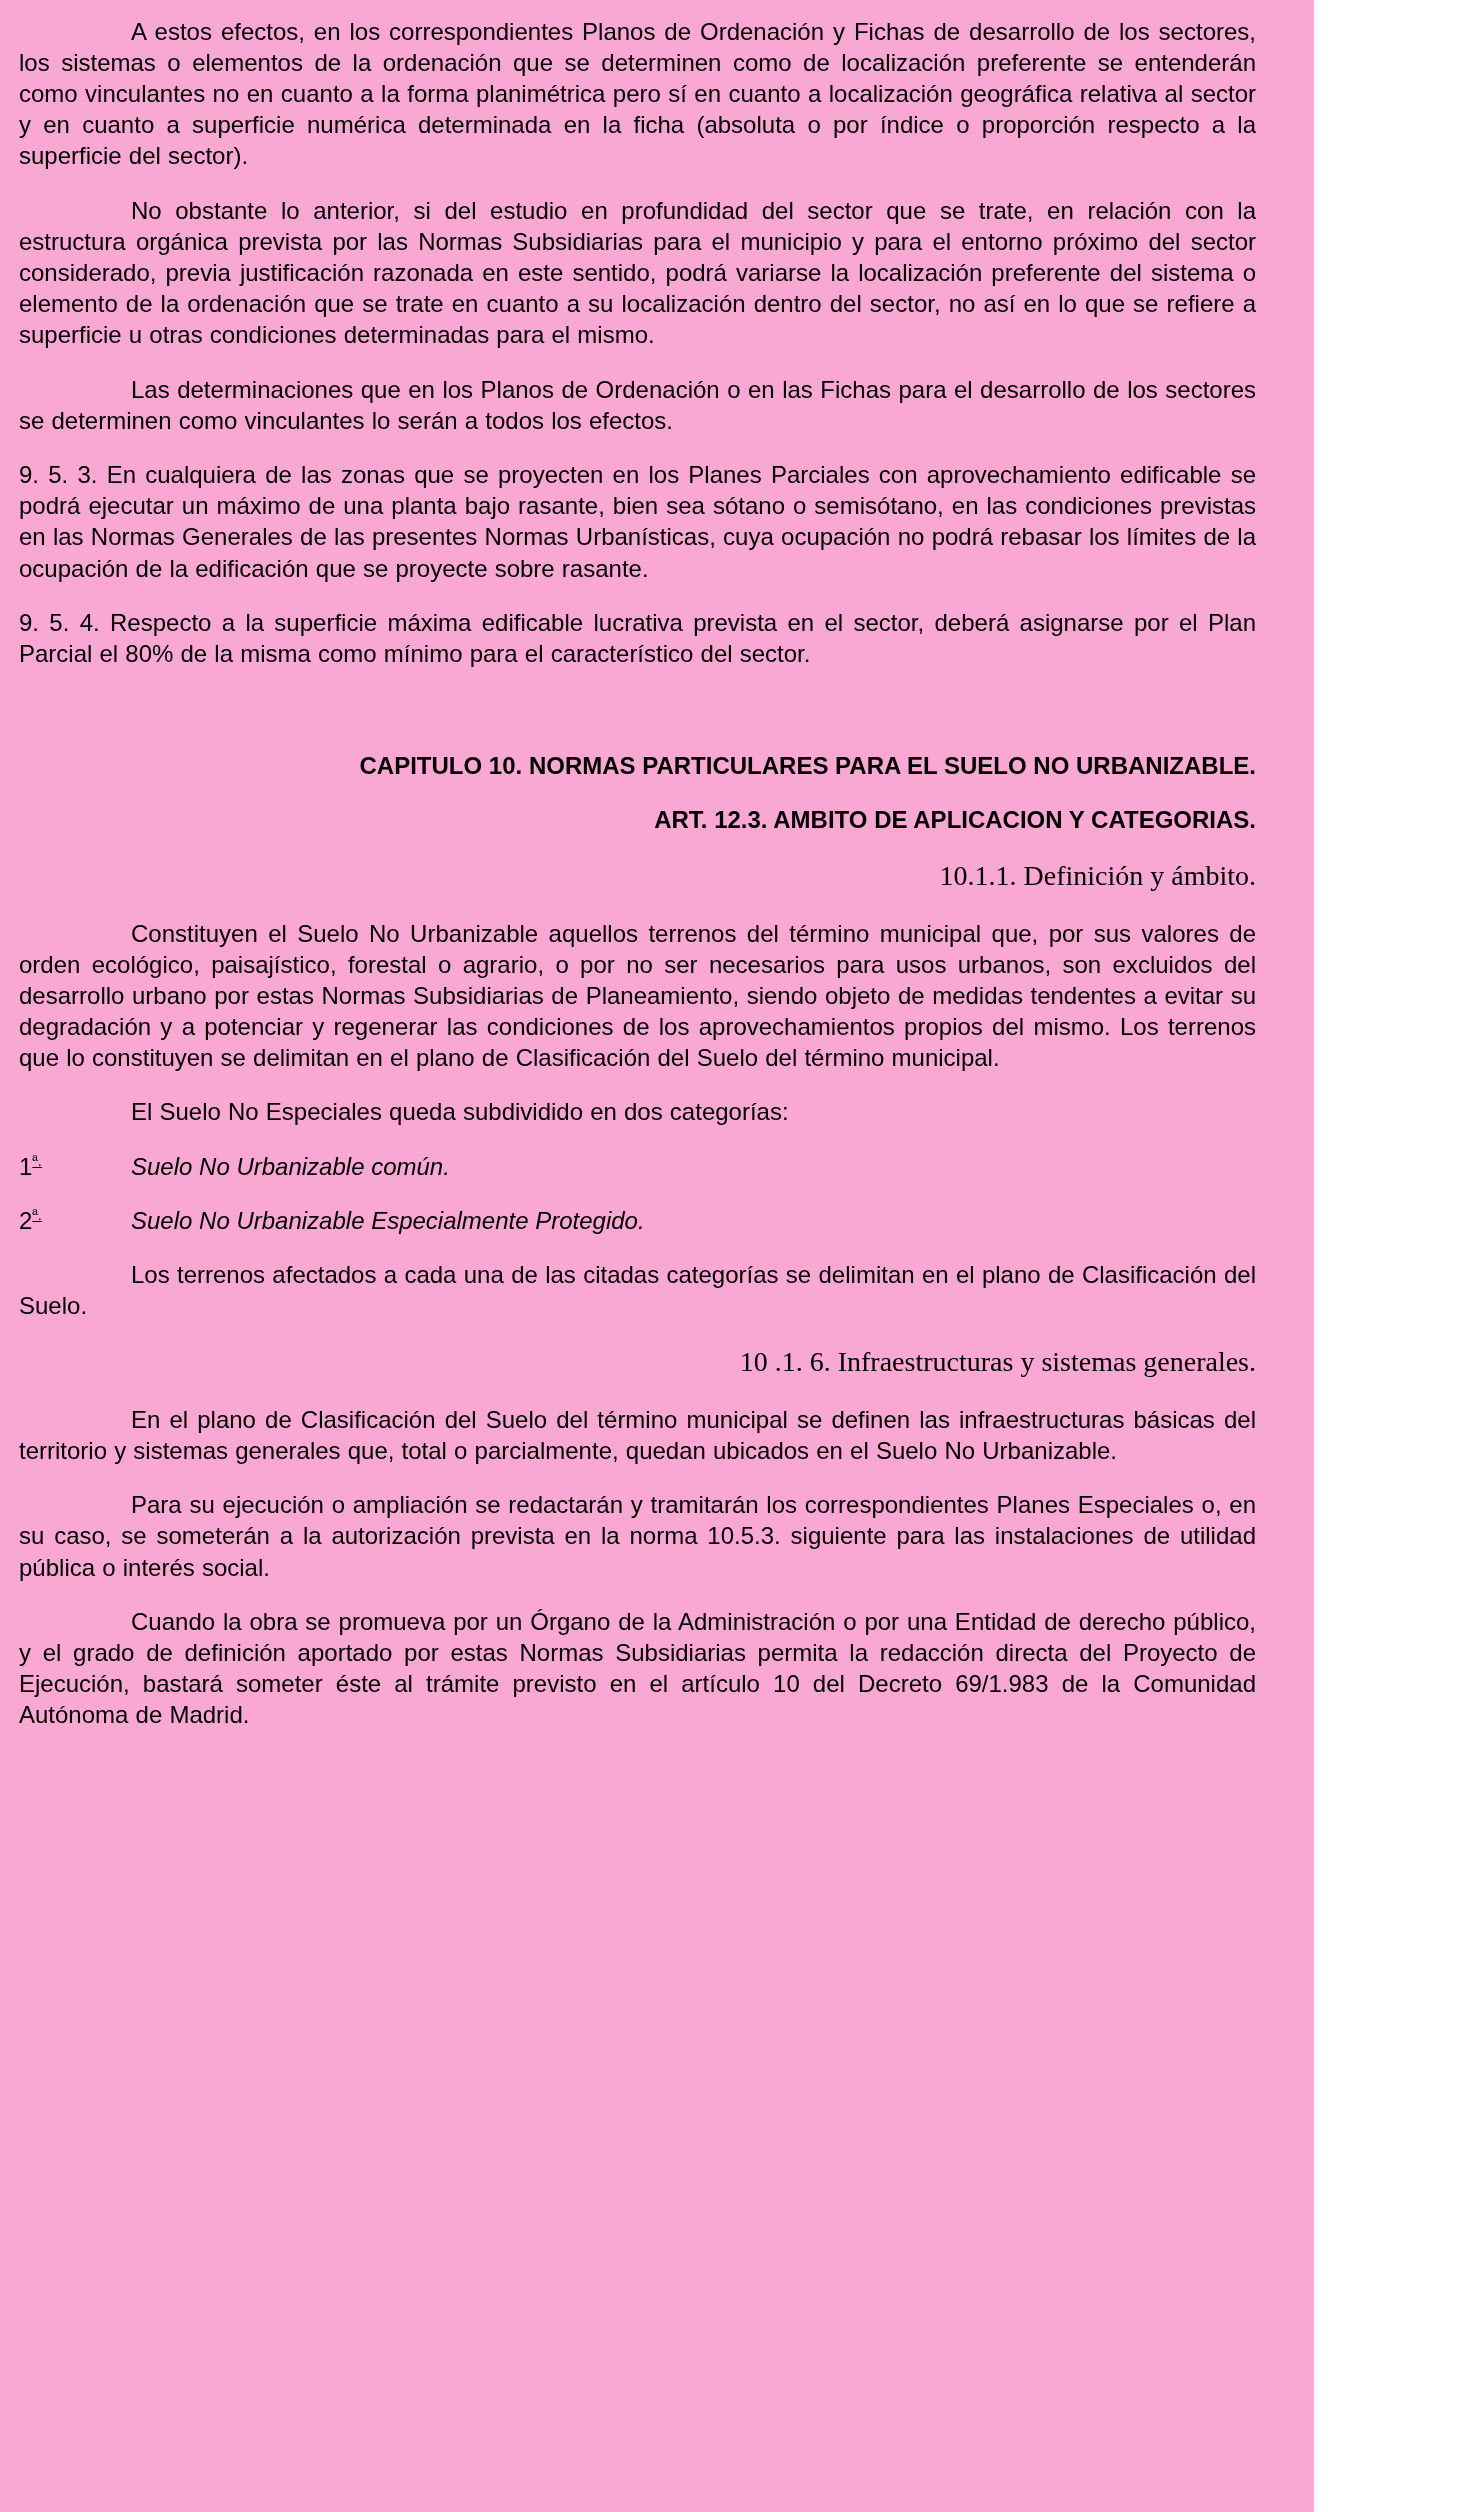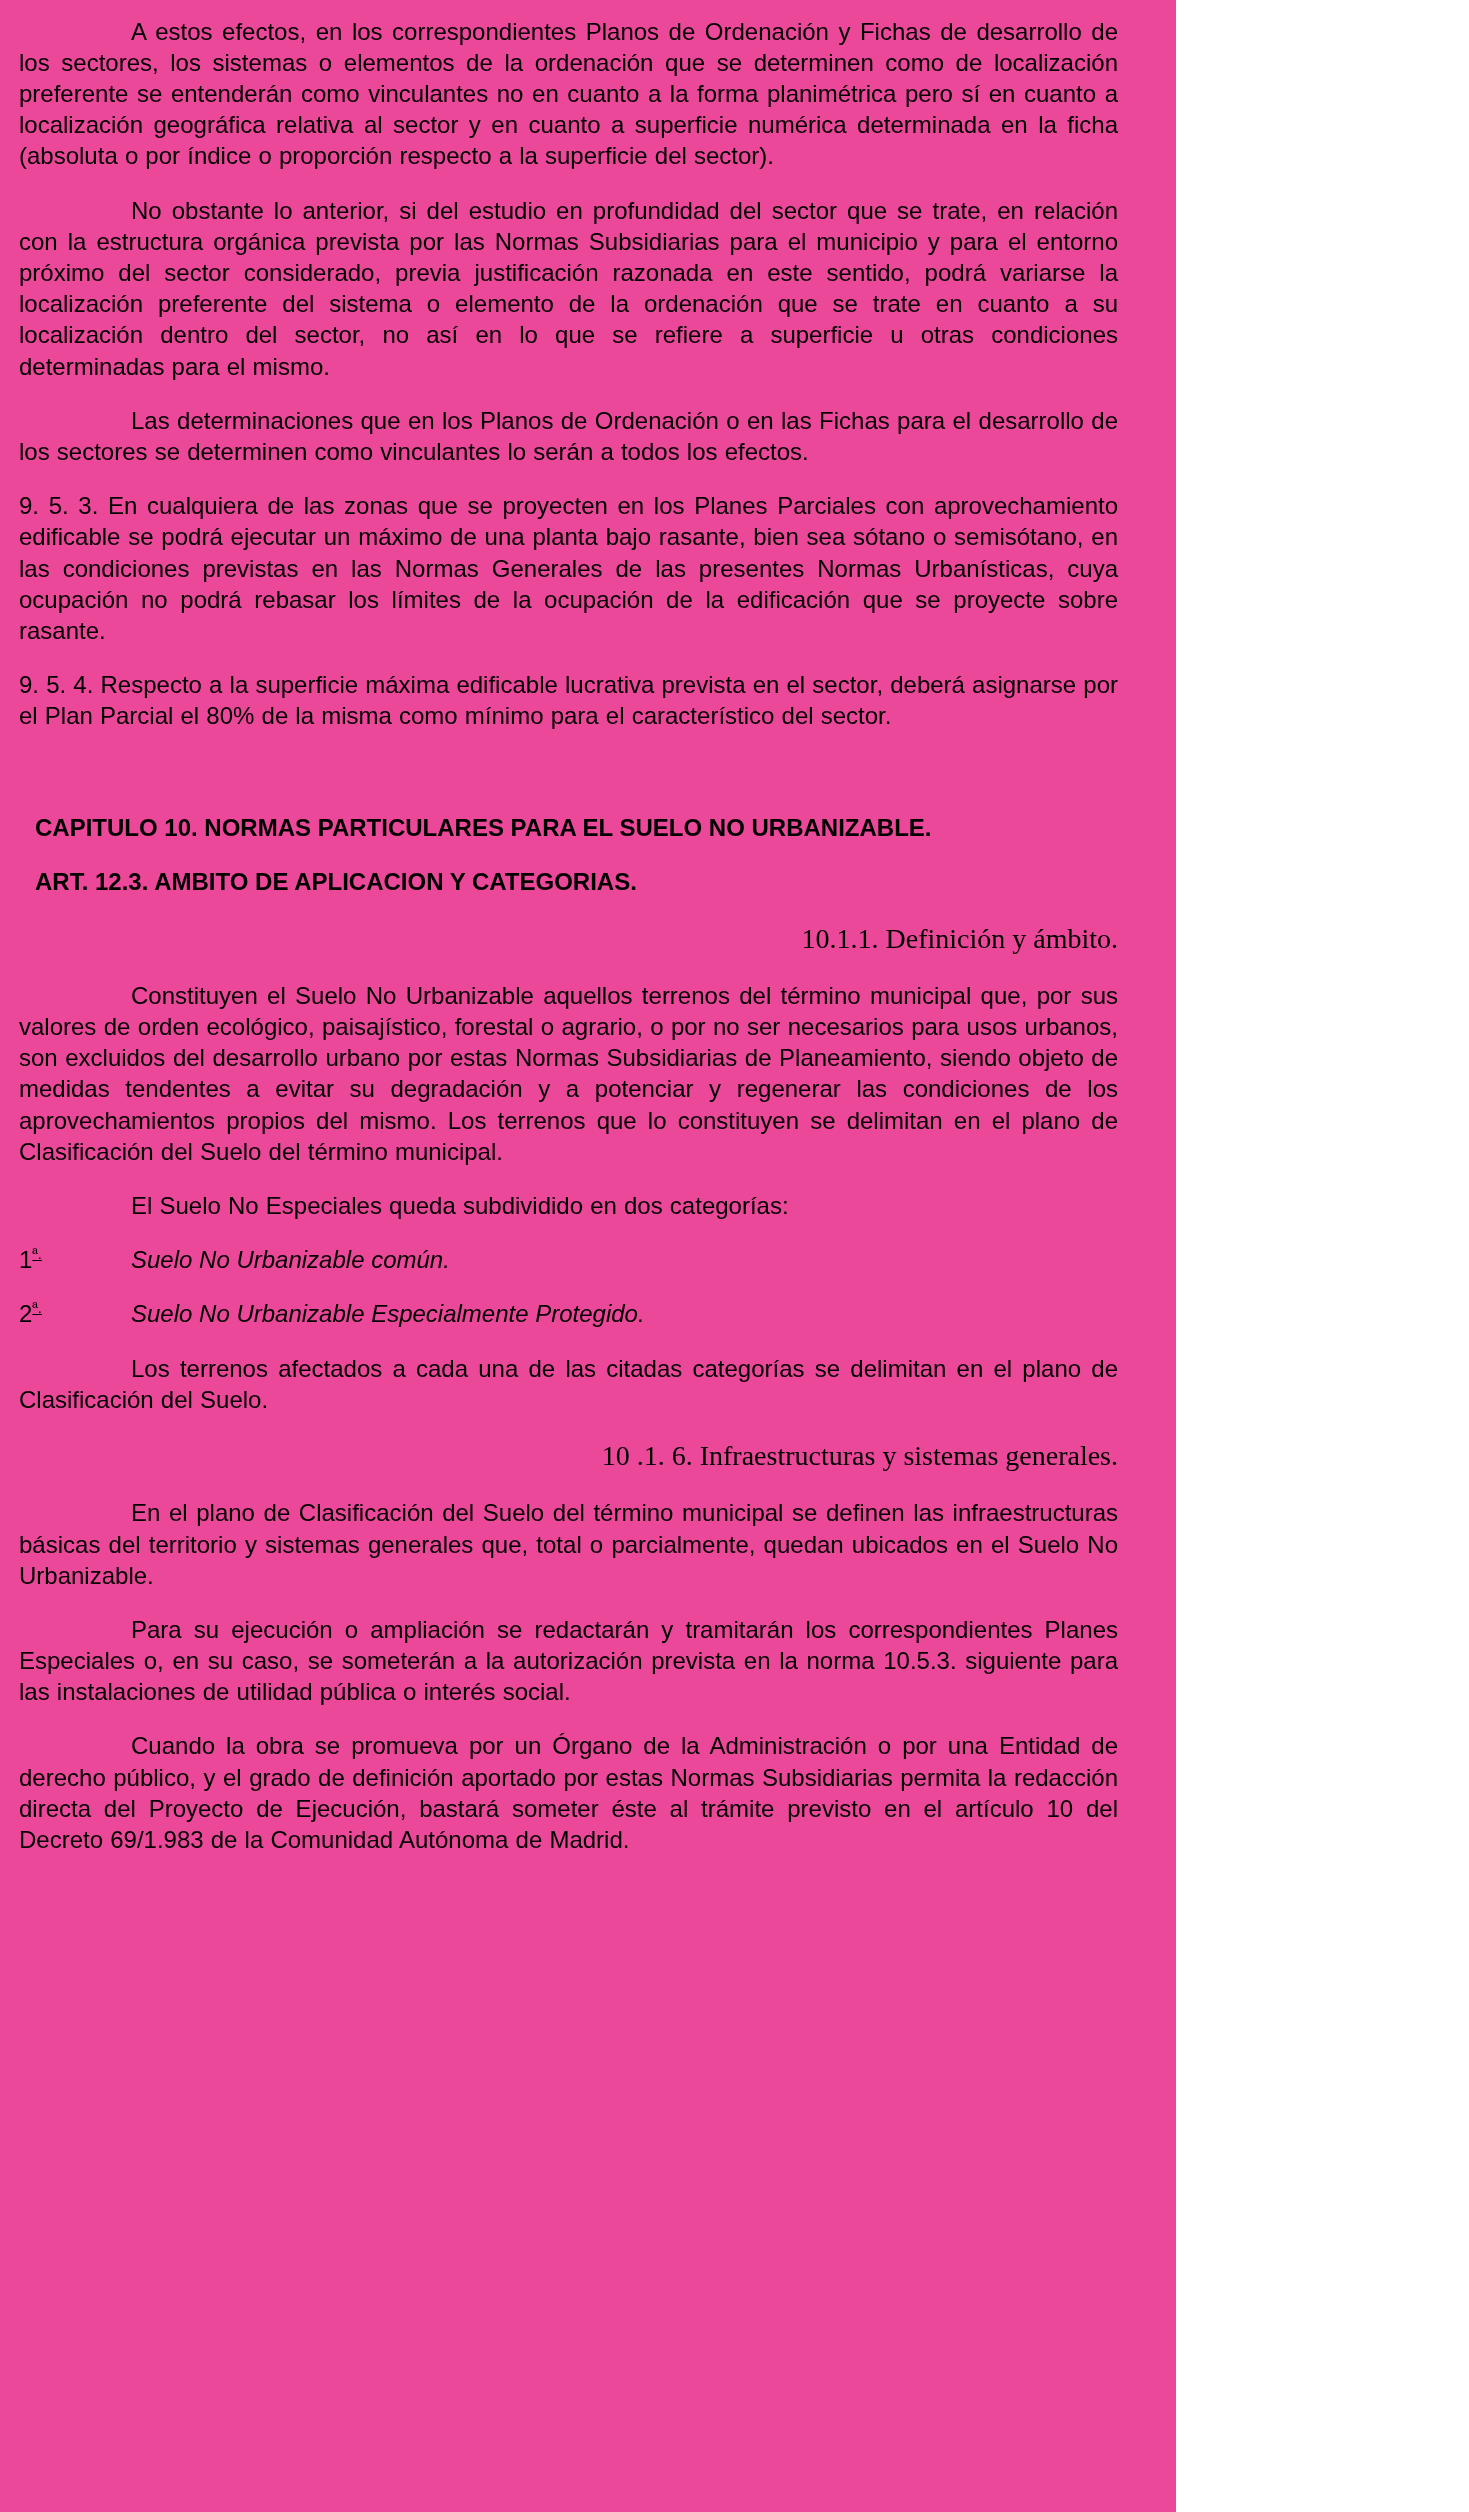--- a/index.html
+++ b/index.html
@@ -5,41 +5,41 @@
   html, body {
     margin: 0;
     padding: 0;
     background: #ffffff;
   }
   body {
     font-family: "Liberation Sans", sans-serif;
     color: #000000;
   }
   .page {
-    width: 1176px;
+    width: 1314px;
     min-height: 2512px;
     box-sizing: border-box;
     padding: 15.7px 58px 35px 19px;
-    background: #ec4899;
+    background: #f9a8d4;
   }
   .para {
     font-size: 24px;
     line-height: 1.30;
     text-align: justify;
     margin: 0 0 23px 0;
     word-spacing: 0.02em;
   }
   .indent {
     text-indent: 112px;
   }
   .heading {
     font-size: 24px;
     font-weight: bold;
     line-height: 1.30;
-    text-align: left;
+    text-align: right;
     margin: 0 0 23px 16px;
   }
   .heading-major {
     margin-top: 49px;
   }
   .plain {
     font-size: 28px;
     line-height: 1.30;
     text-align: right;
     margin: 0 0 23px 0;

